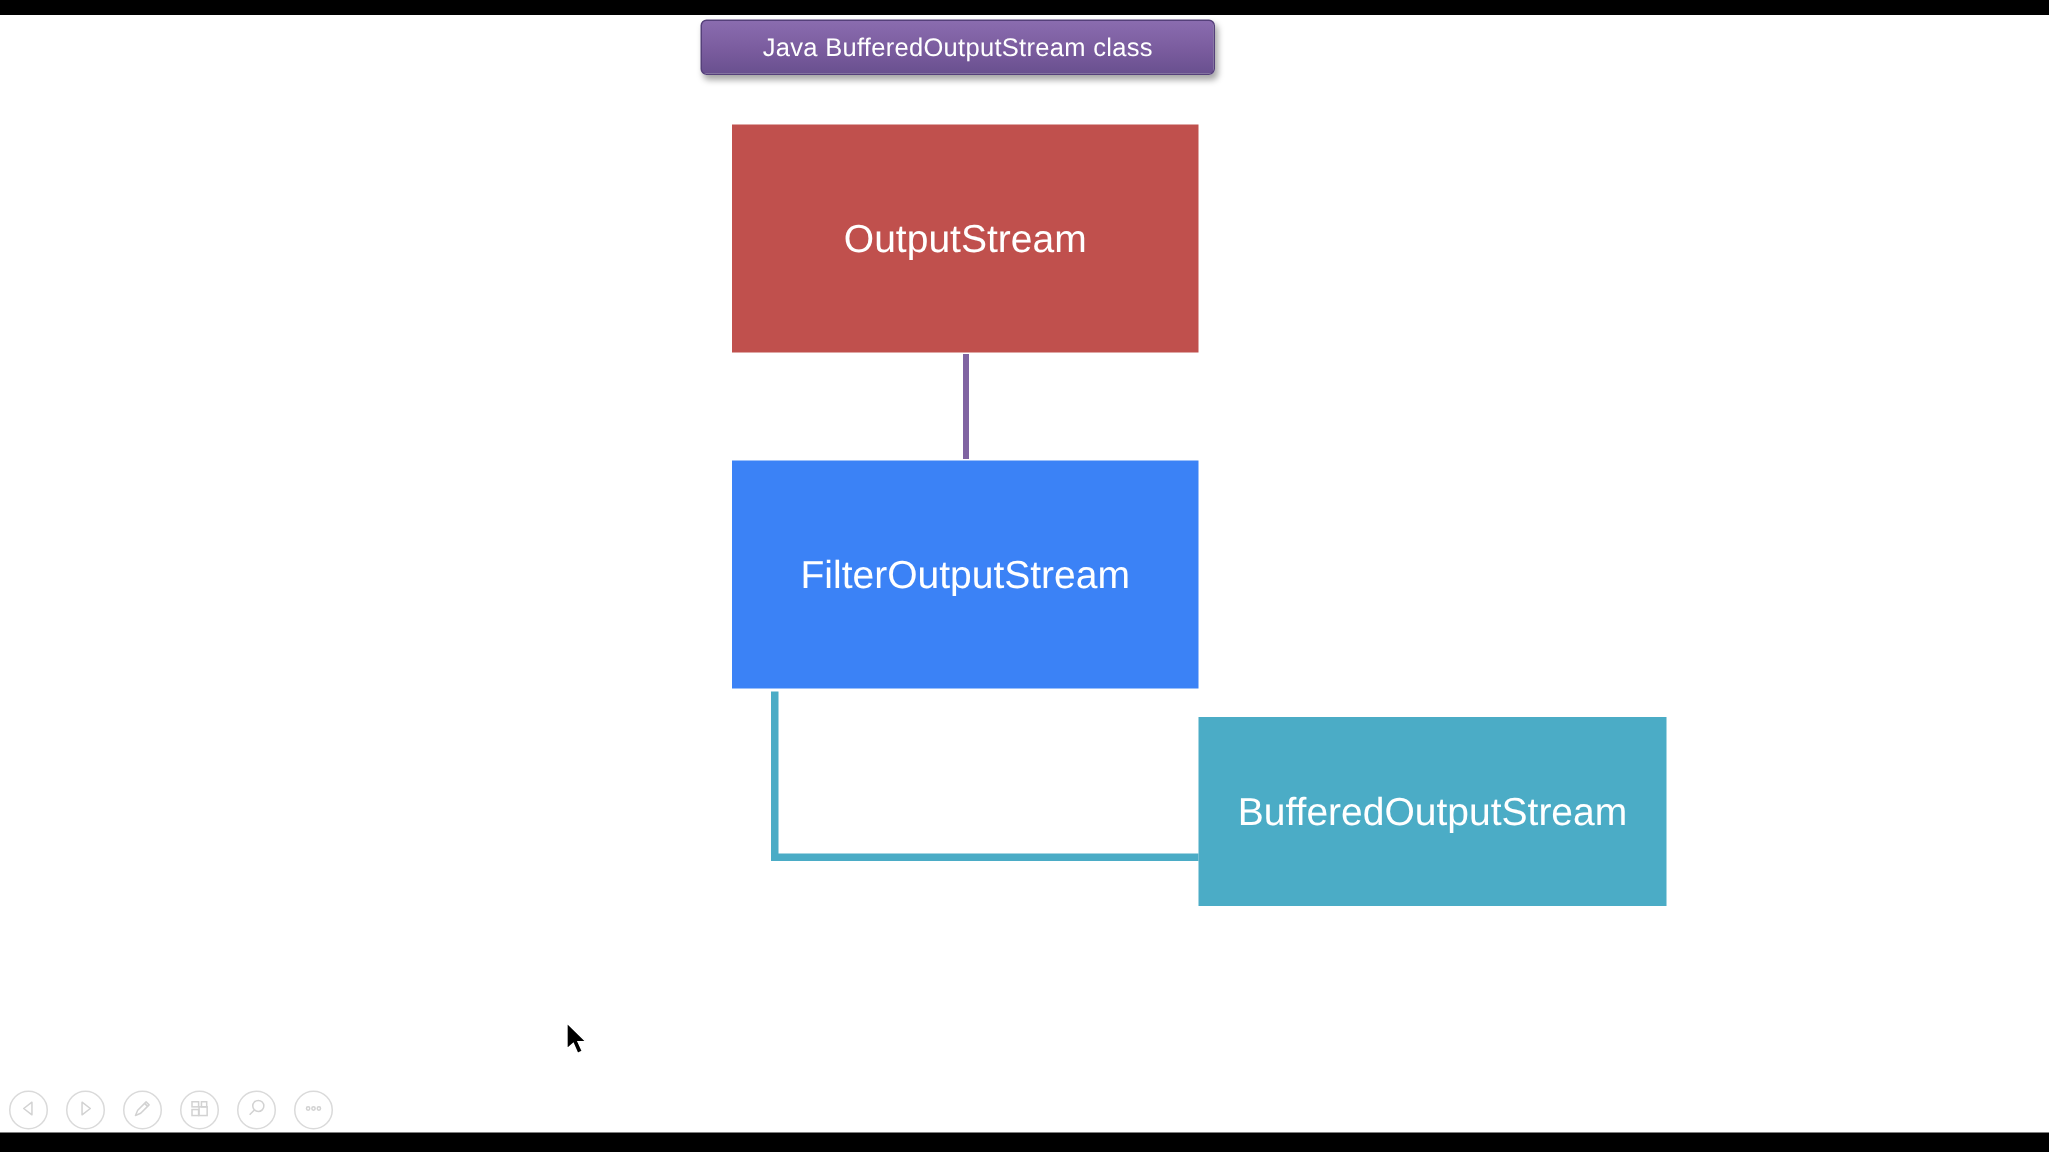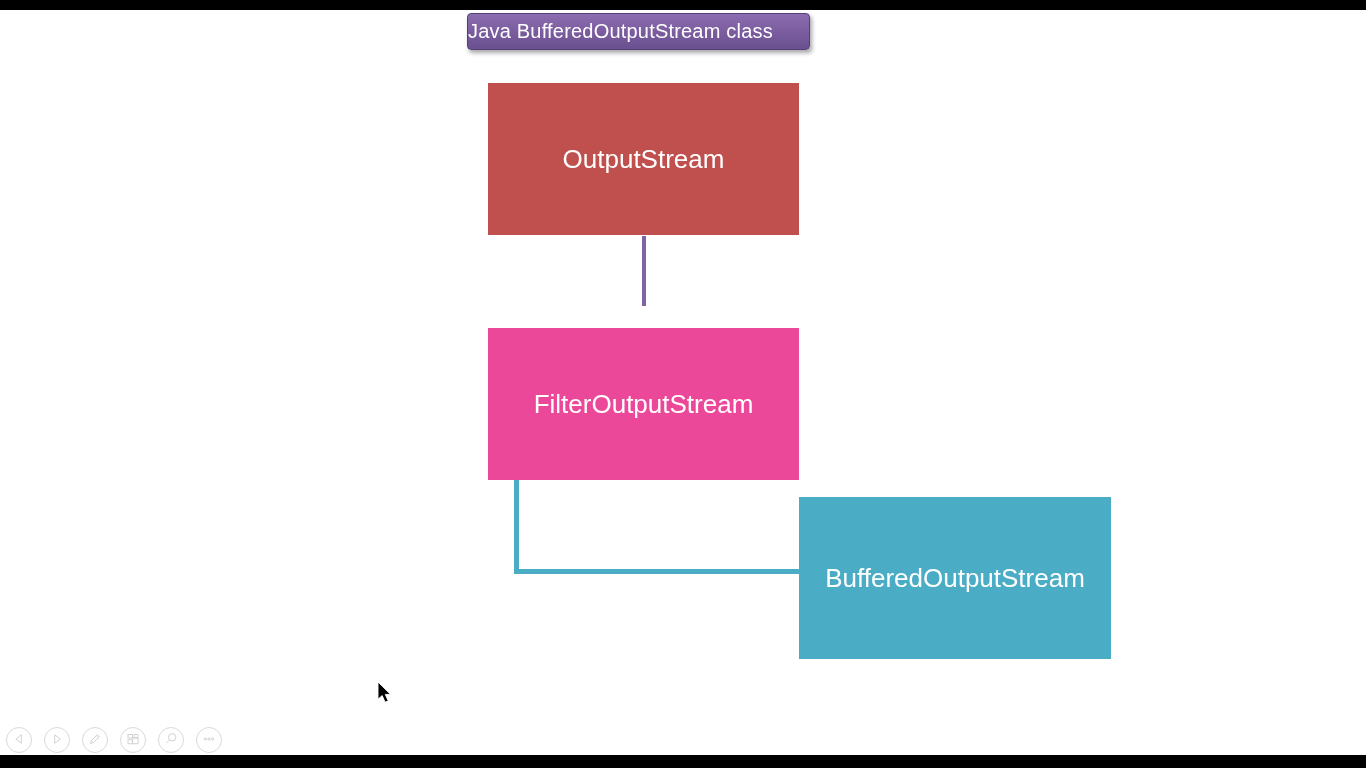--- a/index.html
+++ b/index.html
@@ -14,32 +14,32 @@
   }
   .letterbox { position: absolute; left: 0; width: 1366px; background: #000; }
   .letterbox.top { top: 0; height: 10px; }
   .letterbox.bottom { bottom: 0; height: 13px; }
 
   .title-banner {
     position: absolute; left: 467px; top: 13px; width: 343px; height: 37px;
     background: linear-gradient(to bottom, #8a6caf 0%, #7a5c9e 55%, #69508f 100%);
     border: 1px solid #55407a; border-radius: 4px;
     box-shadow: 2px 3px 4px rgba(0,0,0,0.35);
-    display: flex; align-items: center; 
-    color: #ffffff; font-size: 20px; letter-spacing: 0.2px;
+    display: flex; align-items: center; justify-content: center;
+    color: #ffffff; font-size: 17px; letter-spacing: 0.2px;
     box-sizing: border-box;
   }
 
   .node {
     position: absolute; display: flex; align-items: center; justify-content: center;
     color: #ffffff; font-size: 26px; text-align: center;
   }
   .node.outputstream        { left: 488px; top: 83px;  width: 311px; height: 152px; justify-content: center; }
   .node.filteroutputstream  { left: 488px; top: 307px; width: 311px; height: 152px; }
-  .node.bufferedoutputstream{ left: 799px; top: 497px; width: 312px; height: 162px; align-items: center; }
+  .node.bufferedoutputstream{ left: 799px; top: 478px; width: 312px; height: 126px; align-items: center; }
 
   .connector { position: absolute; }
   .conn-os-fos   { left: 642px; top: 236px; width: 4px; height: 70px; }
   .conn-fos-bos-v{ left: 514px; top: 461px; width: 5px; height: 113px; }
   .conn-fos-bos-h{ left: 514px; top: 569px; width: 285px; height: 5px; }
 
   .presenter-toolbar {
     position: absolute; left: 6px; top: 727px;
     display: flex; gap: 12px;
   }
@@ -65,21 +65,21 @@
   </div>
 
   <div class="connector conn-os-fos" style="background: rgb(128, 100, 162);"></div>
   <div class="connector conn-fos-bos-v" style="background: rgb(75, 172, 198);"></div>
   <div class="connector conn-fos-bos-h" style="background: rgb(75, 172, 198);"></div>
 
   <div class="node outputstream" style="background: rgb(192, 80, 77);">
     <span>OutputStream</span>
   </div>
 
-  <div class="node filteroutputstream" style="background: #ec4899; margin-top: 21px;">
+  <div class="node filteroutputstream" style="background: #3b82f6;">
     <span>FilterOutputStream</span>
   </div>
 
   <div class="node bufferedoutputstream" style="background: rgb(75, 172, 198);">
     <span>BufferedOutputStream</span>
   </div>
 
   <div class="presenter-toolbar">
 
     <button class="ctrl-btn" aria-label="Previous slide">

